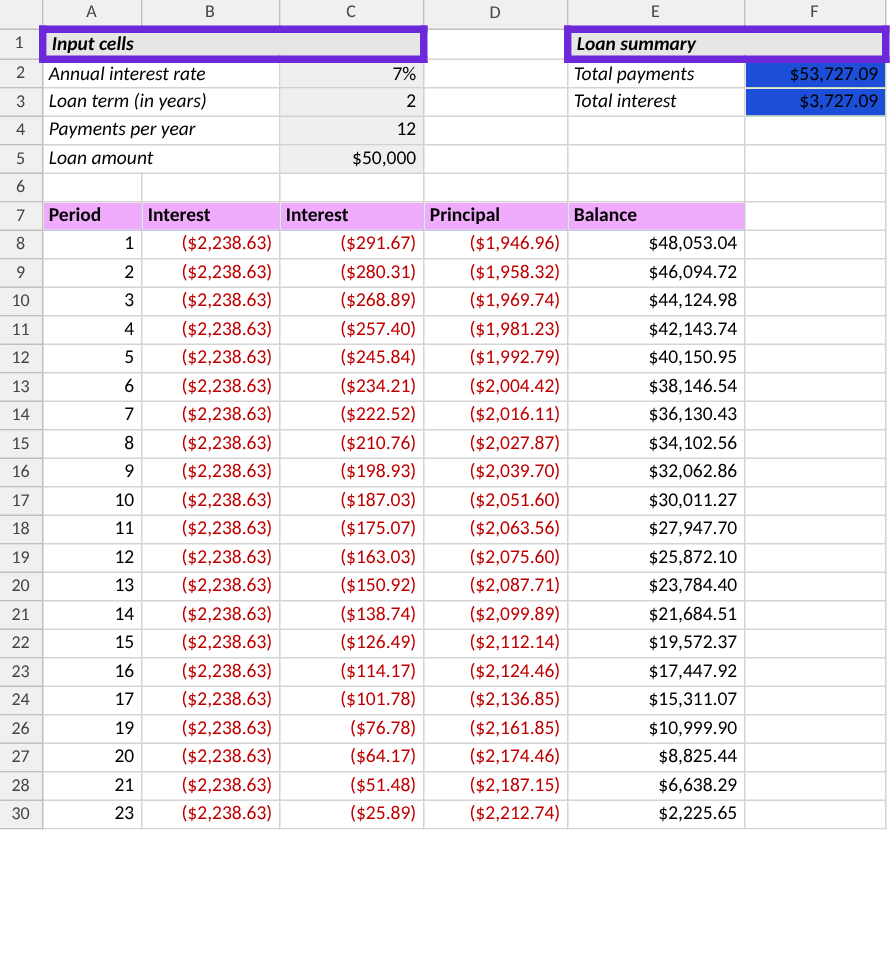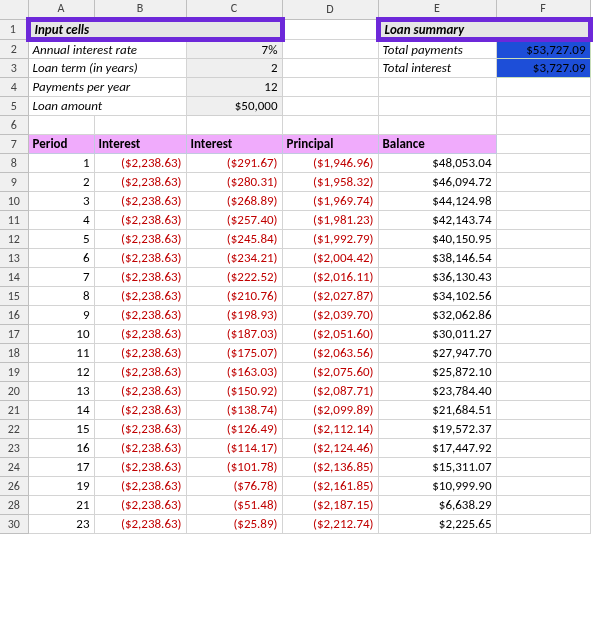--- a/index.html
+++ b/index.html
@@ -305,20 +305,29 @@
       <tr>
         <td class="row-hdr">26</td>
         <td class="num">19</td>
         <td class="neg">($2,238.63)</td>
         <td class="neg">($76.78)</td>
         <td class="neg">($2,161.85)</td>
         <td class="num">$10,999.90</td>
         <td></td>
       </tr>
       <tr>
+        <td class="row-hdr">27</td>
+        <td class="num">20</td>
+        <td class="neg">($2,238.63)</td>
+        <td class="neg">($64.17)</td>
+        <td class="neg">($2,174.46)</td>
+        <td class="num">$8,825.44</td>
+        <td></td>
+      </tr>
+      <tr>
         <td class="row-hdr">28</td>
         <td class="num">21</td>
         <td class="neg">($2,238.63)</td>
         <td class="neg">($51.48)</td>
         <td class="neg">($2,187.15)</td>
         <td class="num">$6,638.29</td>
         <td></td>
       </tr>
       <tr>
         <td class="row-hdr">30</td>

